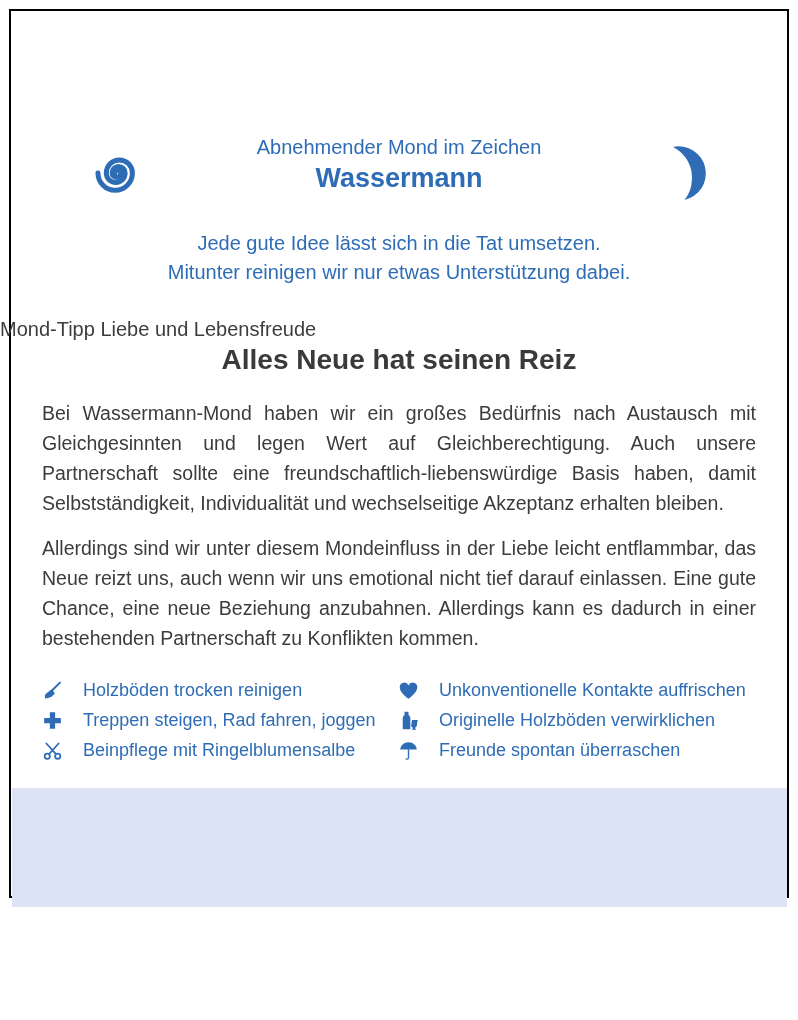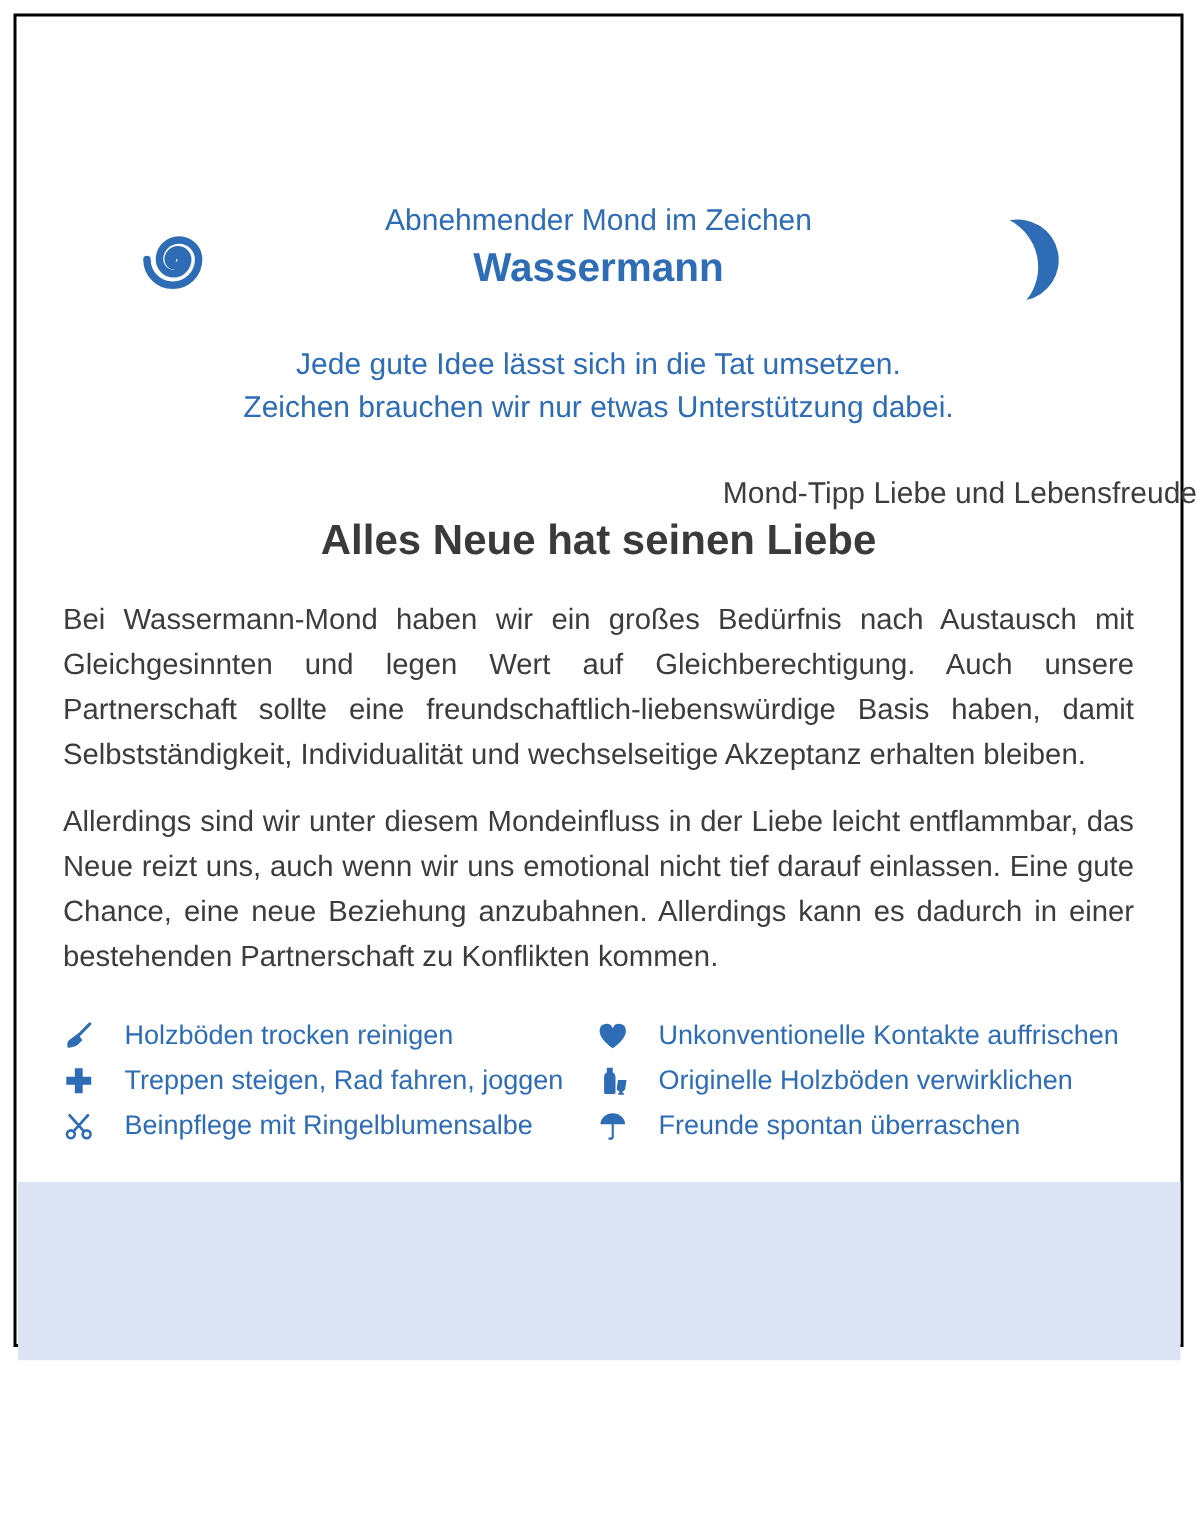--- a/index.html
+++ b/index.html
@@ -32,21 +32,21 @@
   .crescent-wrap { position:absolute; left:650px; top:142px; width:62px; height:66px; transform:rotate(-12deg); }
 
   .quote {
     position:absolute; top:229px; left:0; width:100%;
     text-align:center; font-size:20px; line-height:29px; color:#2e6db6;
   }
 
   
   .kicker {
     position:absolute; top:318px; left:0; width:100%;
-    text-align:right; font-size:20px; color:#3d3d3d;
+    text-align:left; font-size:20px; color:#3d3d3d;
   }
   .tip-title {
     position:absolute; top:344px; left:0; width:100%;
     text-align:center; font-size:28px; font-weight:bold; color:#3a3a3a;
   }
   .body-text {
     position:absolute; top:398px; left:42px; width:714px;
     font-size:19.5px; line-height:30px; text-align:justify; color:#3c3c3c;
   }
   .body-text p + p { margin-top:15px; }
@@ -83,25 +83,25 @@
   <div class="hdr-line1">Abnehmender Mond im Zeichen</div>
   <div class="hdr-zodiac">Wassermann</div>
   <span class="crescent-wrap">
     <svg viewBox="0 0 64 64">
       <path d="M30 4a28 28 0 0 1 0 56a36 36 0 0 0 0 -56z" fill="#2e6db6"></path>
     </svg>
   </span>
 
   <div class="quote">
     <div>Jede gute Idee lässt sich in die Tat umsetzen.</div>
-    <div>Zeichen brauchen wir nur etwas Unterstützung dabei.</div>
+    <div>Mitunter reinigen wir nur etwas Unterstützung dabei.</div>
   </div>
 
   <div class="kicker">Mond-Tipp Liebe und Lebensfreude</div>
-  <div class="tip-title">Alles Neue hat seinen Liebe</div>
+  <div class="tip-title">Alles Neue hat seinen Reiz</div>
   <div class="body-text">
     <p>Bei Wassermann-Mond haben wir ein großes Bedürfnis nach Austausch mit Gleichgesinnten und legen Wert auf Gleichberechtigung. Auch unsere Partnerschaft sollte eine freundschaftlich-liebenswürdige Basis haben, damit Selbstständigkeit, Individualität und wechselseitige Akzeptanz erhalten bleiben.</p>
     <p>Allerdings sind wir unter diesem Mondeinfluss in der Liebe leicht entflammbar, das Neue reizt uns, auch wenn wir uns emotional nicht tief darauf einlassen. Eine gute Chance, eine neue Beziehung anzubahnen. Allerdings kann es dadurch in einer bestehenden Partnerschaft zu Konflikten kommen.</p>
   </div>
 
   <div class="tips">
     <div class="tips-col left">
       <div class="tip-row">
         <span class="tip-icon">
           <svg viewBox="0 0 24 24">

